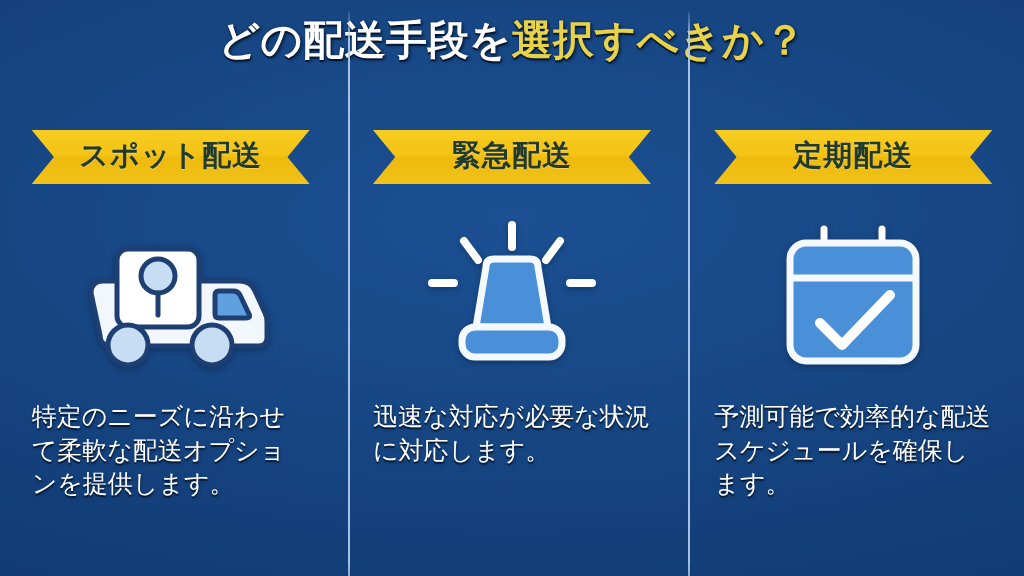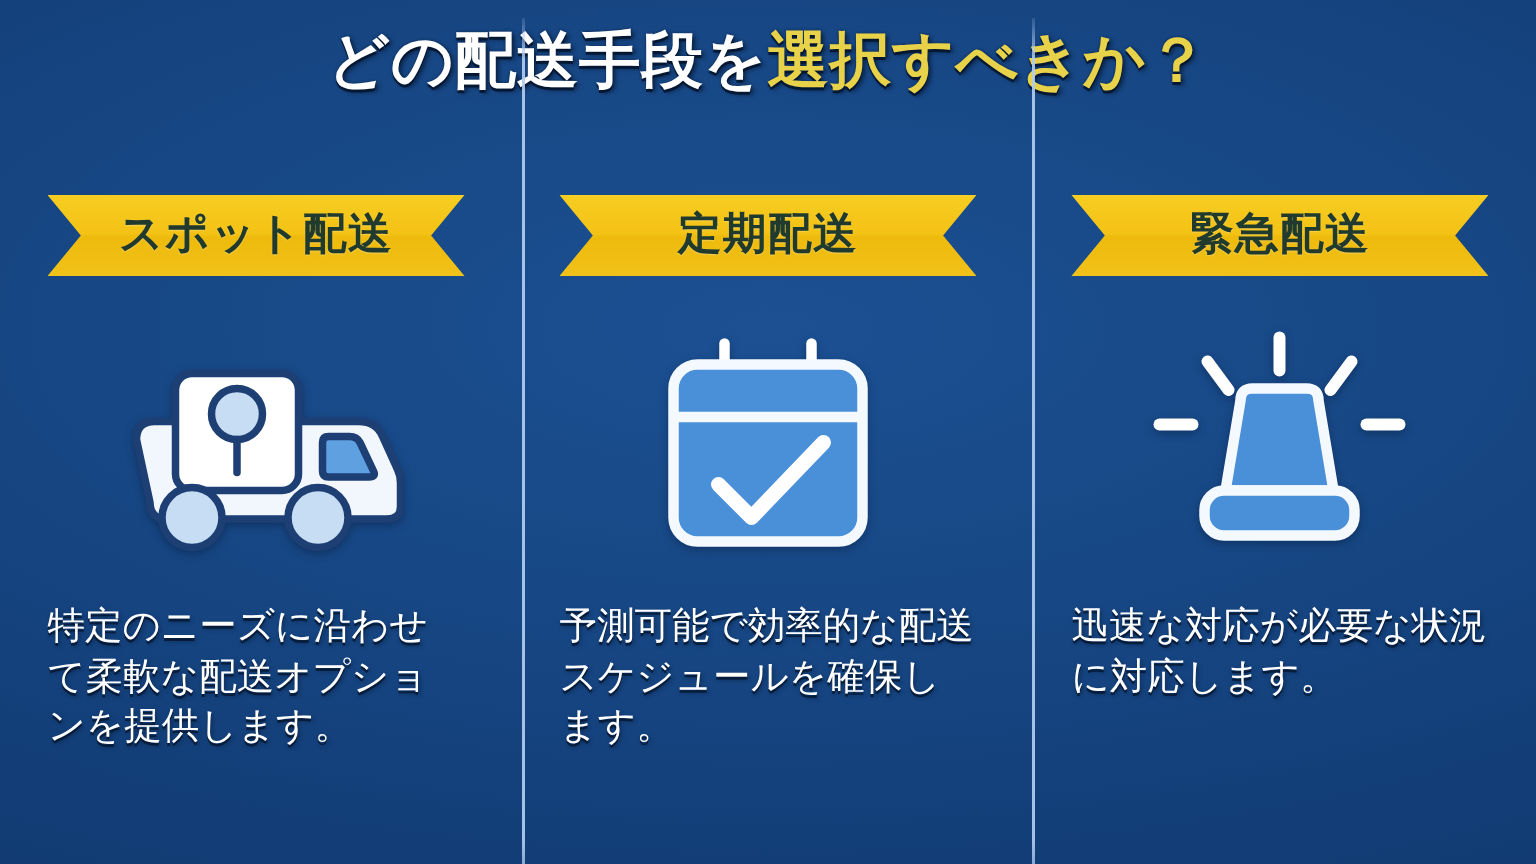--- a/index.html
+++ b/index.html
@@ -187,46 +187,20 @@
       </div>
 
       <div class="desc-slot">
         <div class="desc">特定のニーズに沿わせて柔軟な配送オプションを提供します。</div>
       </div>
     </div>
 
     <div class="col">
       <div class="banner-slot">
         <div class="banner">
-          <span class="banner-label">定期配送</span>
-        </div>
-      </div>
-
-      <div class="icon-slot">
-        <svg width="150" height="152" viewBox="0 0 150 152">
-
-          <path d="M46 10 v26" stroke="#ffffff" stroke-width="7" stroke-linecap="round" fill="none"></path>
-          <path d="M104 10 v26" stroke="#ffffff" stroke-width="7" stroke-linecap="round" fill="none"></path>
-
-          <rect x="12" y="24" width="126" height="118" rx="16" fill="#4a90d9" stroke="#f4f9ff" stroke-width="7"></rect>
-
-          <path d="M14 59 h122" stroke="#f4f9ff" stroke-width="7" fill="none"></path>
-
-          <path d="M42 104 l22 22 l48 -50" fill="none" stroke="#ffffff" stroke-width="10" stroke-linecap="round" stroke-linejoin="round"></path>
-        </svg>
-      </div>
-
-      <div class="desc-slot">
-        <div class="desc">予測可能で効率的な配送スケジュールを確保します。</div>
-      </div>
-    </div>
-
-    <div class="col">
-      <div class="banner-slot">
-        <div class="banner">
           <span class="banner-label">緊急配送</span>
         </div>
       </div>
 
       <div class="icon-slot">
         <svg width="176" height="152" viewBox="0 0 176 152">
 
           <path d="M88 6 v22" stroke="#ffffff" stroke-width="8" stroke-linecap="round" fill="none"></path>
           <path d="M40 22 l14 19" stroke="#ffffff" stroke-width="8" stroke-linecap="round" fill="none"></path>
           <path d="M136 22 l-14 19" stroke="#ffffff" stroke-width="8" stroke-linecap="round" fill="none"></path>
@@ -237,14 +211,40 @@
 
           <rect x="38" y="108" width="100" height="30" rx="13" fill="#4a90d9" stroke="#f4f9ff" stroke-width="7"></rect>
         </svg>
       </div>
 
       <div class="desc-slot">
         <div class="desc">迅速な対応が必要な状況に対応します。</div>
       </div>
     </div>
 
+    <div class="col">
+      <div class="banner-slot">
+        <div class="banner">
+          <span class="banner-label">定期配送</span>
+        </div>
+      </div>
+
+      <div class="icon-slot">
+        <svg width="150" height="152" viewBox="0 0 150 152">
+
+          <path d="M46 10 v26" stroke="#ffffff" stroke-width="7" stroke-linecap="round" fill="none"></path>
+          <path d="M104 10 v26" stroke="#ffffff" stroke-width="7" stroke-linecap="round" fill="none"></path>
+
+          <rect x="12" y="24" width="126" height="118" rx="16" fill="#4a90d9" stroke="#f4f9ff" stroke-width="7"></rect>
+
+          <path d="M14 59 h122" stroke="#f4f9ff" stroke-width="7" fill="none"></path>
+
+          <path d="M42 104 l22 22 l48 -50" fill="none" stroke="#ffffff" stroke-width="10" stroke-linecap="round" stroke-linejoin="round"></path>
+        </svg>
+      </div>
+
+      <div class="desc-slot">
+        <div class="desc">予測可能で効率的な配送スケジュールを確保します。</div>
+      </div>
+    </div>
+
   </div>
 </div>
 
 </body></html>

